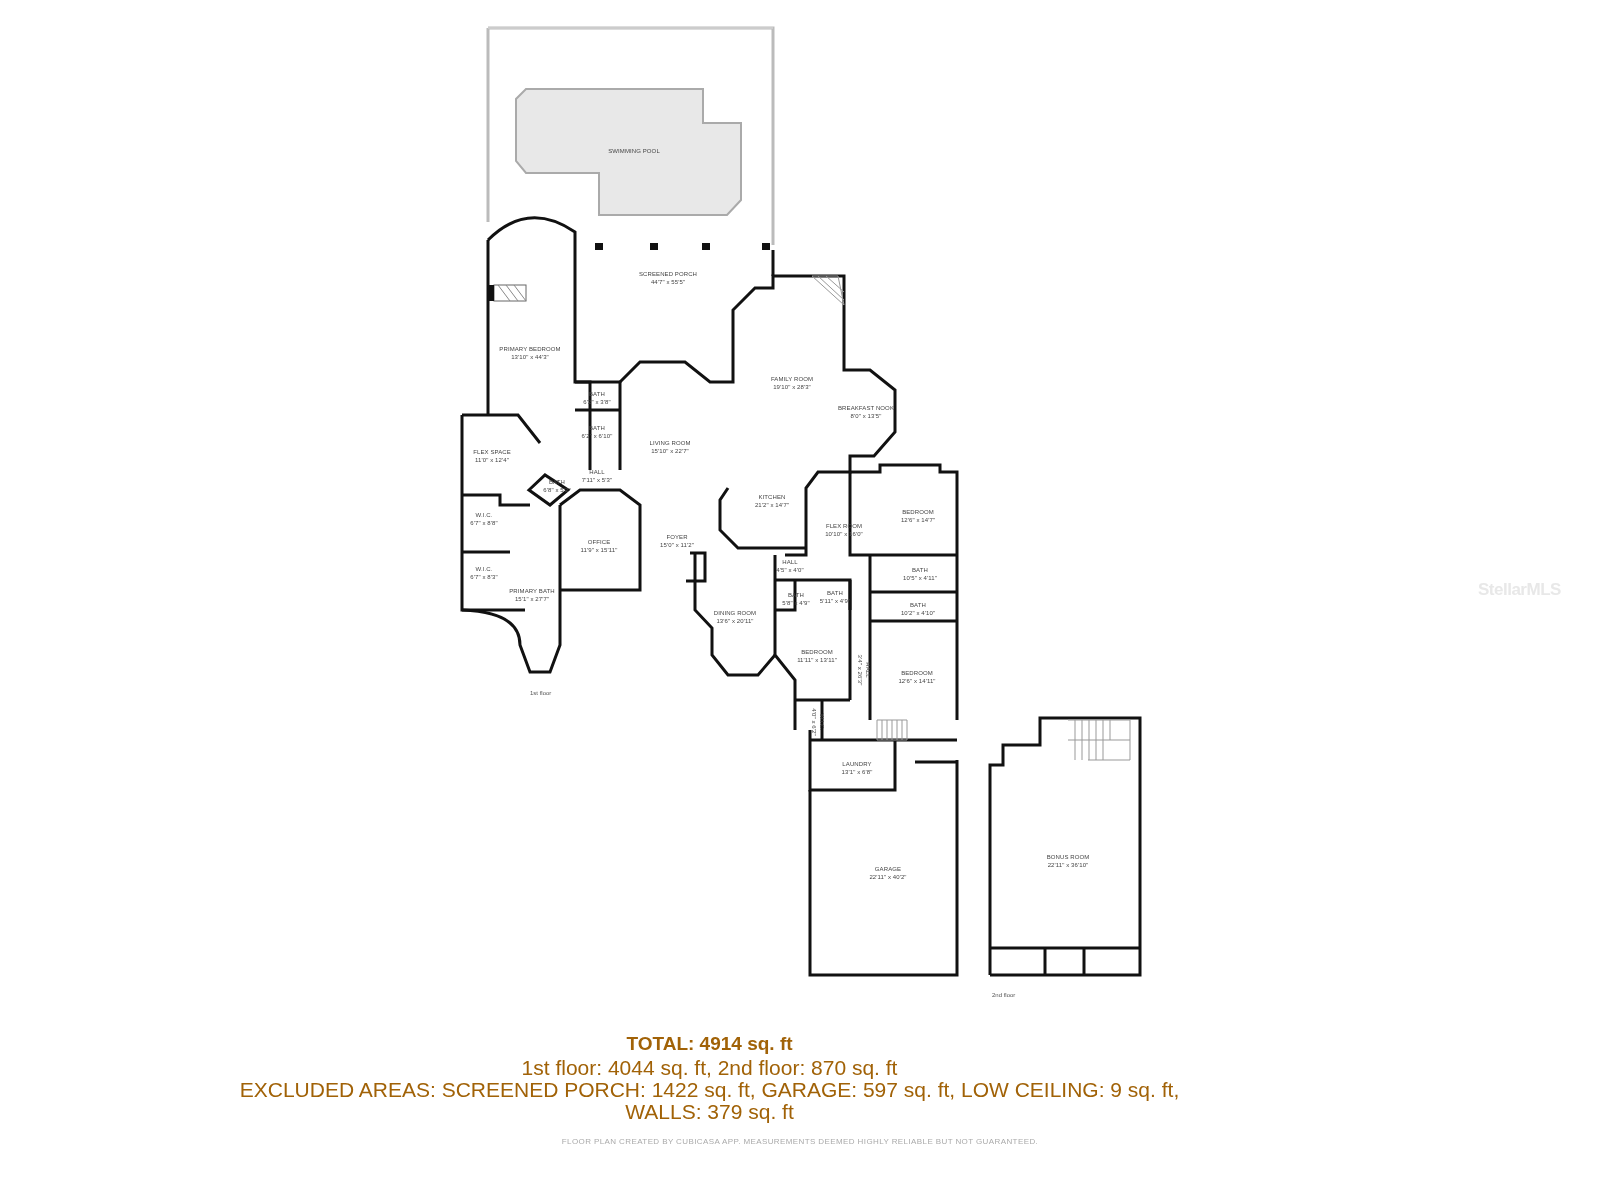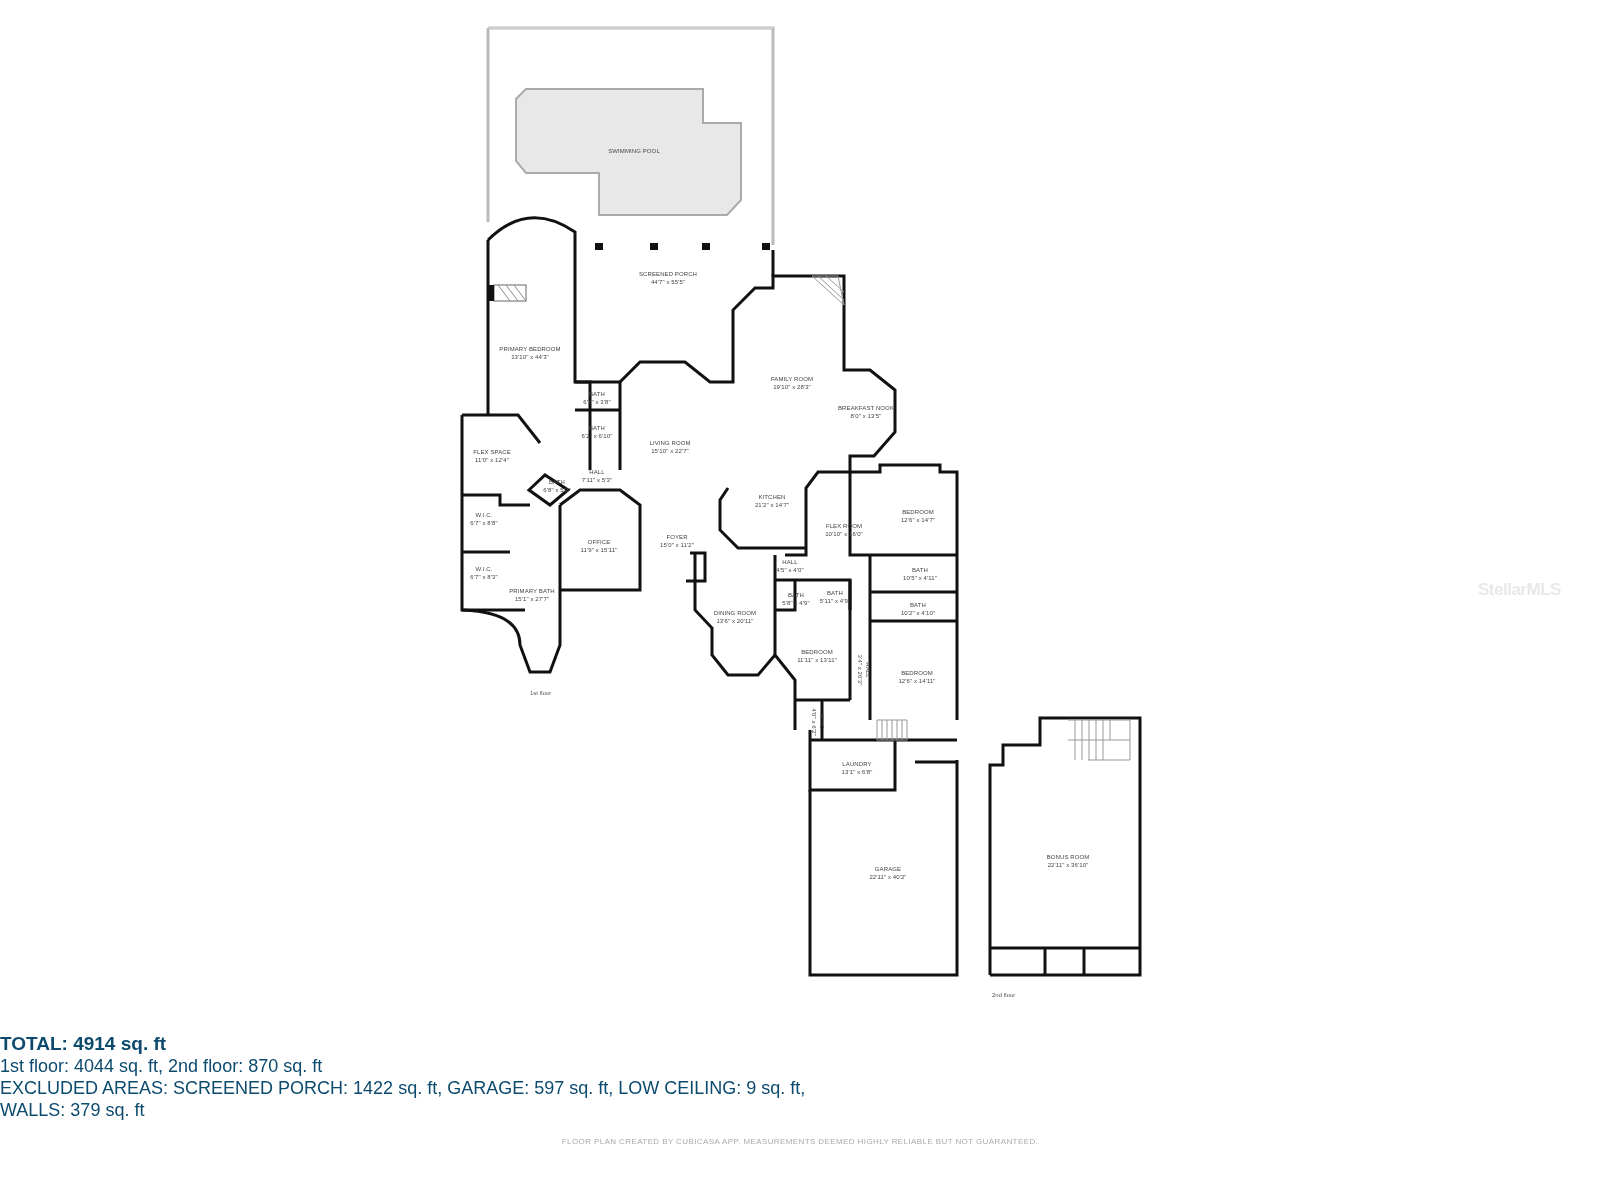--- a/index.html
+++ b/index.html
@@ -1,23 +1,23 @@
 <!DOCTYPE html>
 <html><head>
   <meta charset="utf-8">
   <style>
     html, body { margin:0; padding:0; background:#ffffff; }
     body { width:1600px; height:1200px; position:relative; overflow:hidden; font-family:"Liberation Sans", sans-serif; color:#333; }
     #plan { position:absolute; left:0; top:0; width:1600px; height:1000px; }
     .room-label { position:absolute; transform:translate(-50%,-50%); text-align:center; font-size:6px; line-height:8px; color:#444; white-space:nowrap; letter-spacing:0.1px; }
     .room-label.vertical { transform:translate(-50%,-50%) rotate(90deg); }
     .floor-tag { position:absolute; font-size:6px; color:#555; }
-    .summary { position:absolute; left:0; width:1419px; text-align:left; color:#0c4a6e; font-family:"Liberation Sans", sans-serif; }
+    .summary { position:absolute; left:0; width:1419px; text-align:center; color:#a16207; font-family:"Liberation Sans", sans-serif; }
     .summary.total { top:1033px; font-size:19px; font-weight:bold; }
-    .summary.line { font-size:18px; }
+    .summary.line { font-size:21px; }
     .summary.l1 { top:1056px; }
     .summary.l2 { top:1078px; }
     .summary.l3 { top:1100px; }
     .footer-note { position:absolute; top:1137px; left:0; width:1600px; text-align:center; font-size:8px; color:#aaa; letter-spacing:0.4px; }
     .watermark { position:absolute; left:1478px; top:580px; font-size:17px; color:#e8e8e8; font-weight:bold; letter-spacing:-0.5px; }
   </style>
 </head>
 <body>
 
 <svg id="plan" viewBox="0 0 1600 1000" xmlns="http://www.w3.org/2000/svg">

